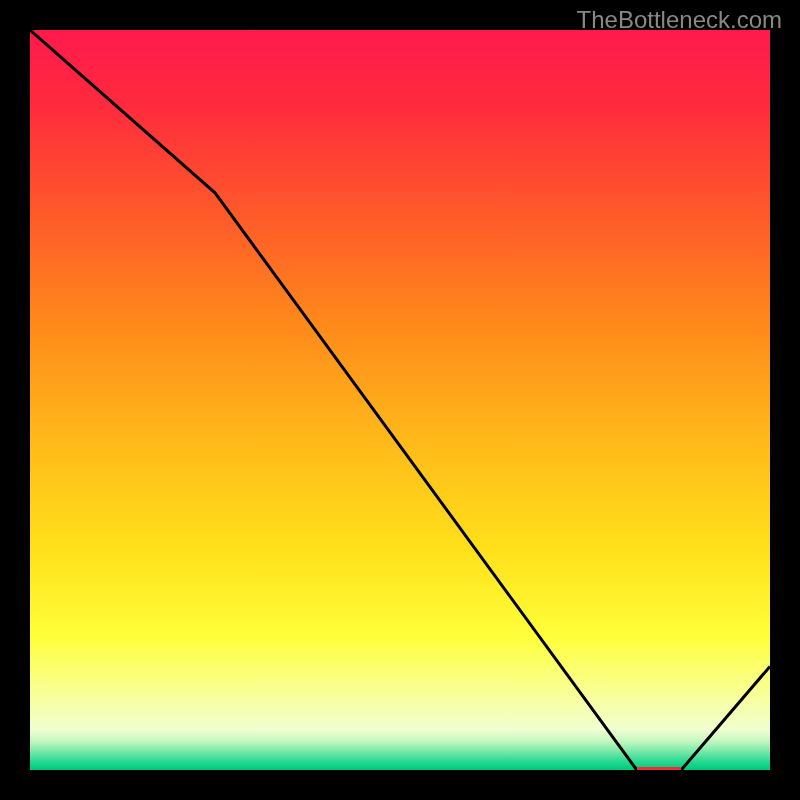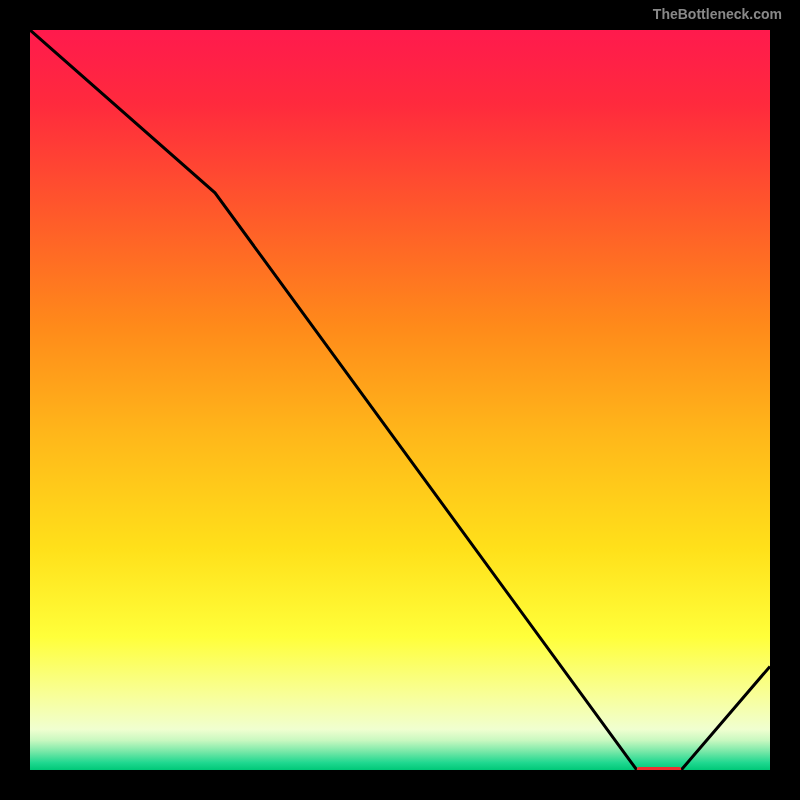--- a/index.html
+++ b/index.html
@@ -15,22 +15,22 @@
     position: relative;
     width: 800px;
     height: 800px;
     background: #000;
   }
   .watermark {
     position: absolute;
     top: 6px;
     right: 18px;
     color: #888;
-    font-size: 14px;
-    font-weight: bold;
+    font-size: 24px;
+    font-weight: normal;
     z-index: 10;
   }
   .plot-area {
     position: absolute;
     left: 30px;
     top: 30px;
     width: 740px;
     height: 740px;
     overflow: hidden;
   }

